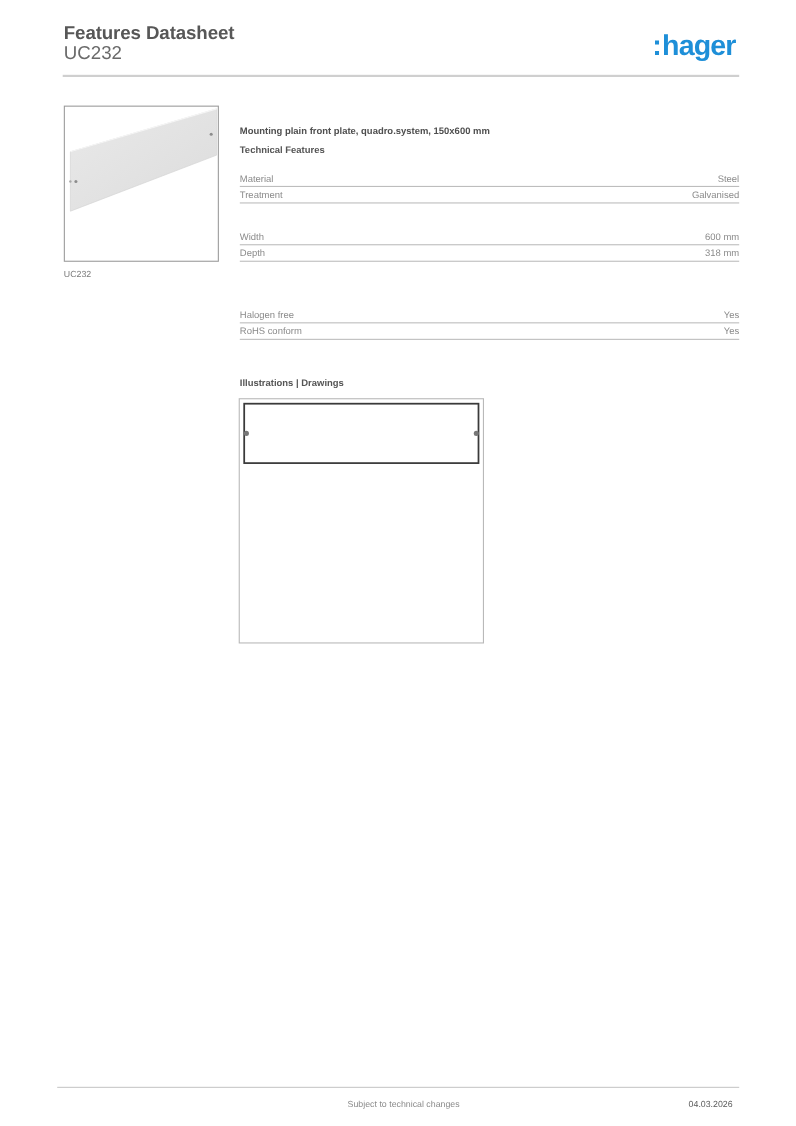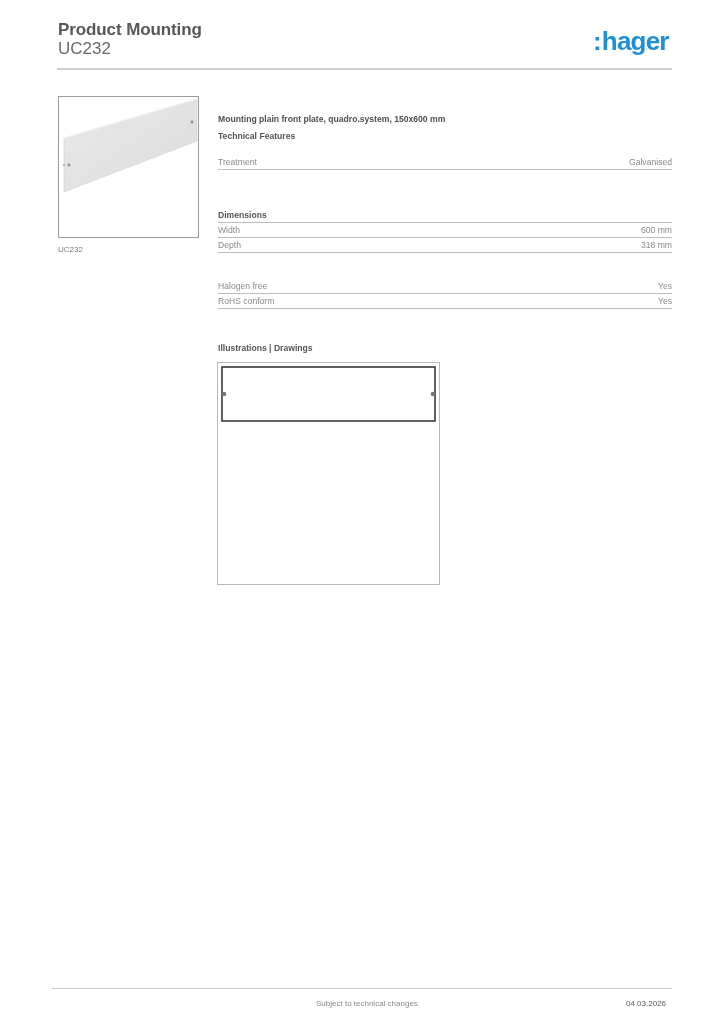--- a/index.html
+++ b/index.html
@@ -28,21 +28,21 @@
     .ill-title { left: 218px; top: 343px; font-size: 8.6px; font-weight: bold; color: #555; }
     .drawing-frame { left: 217px; top: 362px; width: 223px; height: 223px; border: 1px solid #b9b9b9; box-sizing: border-box; background: #fff; }
 
     .footer-rule { left: 52px; top: 988px; width: 620px; height: 1px; background: #c8c8c8; }
     .footer-note { left: 316px; top: 999px; font-size: 8px; color: #8a8a8a; }
     .footer-date { left: 626px; top: 999px; font-size: 8px; font-weight: normal; color: #5a5a5a; }
   </style>
 </head>
 <body>
 
-<div class="abs title">Product Mounting</div>
+<div class="abs title">Features Datasheet</div>
 <div class="abs subtitle">UC232</div>
 <div class="abs logo"><span class="colon">:</span><span>hager</span></div>
 <div class="abs header-rule"></div>
 
 <div class="abs product-image">
   <svg width="139" height="140" viewBox="0 0 139 140">
     <defs>
       <linearGradient id="plateGrad" x1="0" y1="0" x2="1" y2="1">
         <stop offset="0" stop-color="#e9e9e9"></stop>
         <stop offset="1" stop-color="#dcdcdc"></stop>
@@ -55,27 +55,30 @@
     <circle cx="133" cy="25" r="1.4" fill="#8c8c8c"></circle>
   </svg>
 </div>
 <div class="abs product-caption">UC232</div>
 
 <div class="abs desc">Mounting plain front plate, quadro.system, 150x600 mm</div>
 <div class="abs tf-title">Technical Features</div>
 
 <div class="section" style="top:155px;">
   <div class="row">
+    <span>Material</span>
+    <span class="val">Steel</span>
+  </div>
+  <div class="row">
     <span>Treatment</span>
     <span class="val">Galvanised</span>
   </div>
 </div>
 
 <div class="section" style="top:208px;">
-  <div class="section-title">Dimensions</div>
   <div class="row">
     <span>Width</span>
     <span class="val">600 mm</span>
   </div>
   <div class="row">
     <span>Depth</span>
     <span class="val">318 mm</span>
   </div>
 </div>
 

